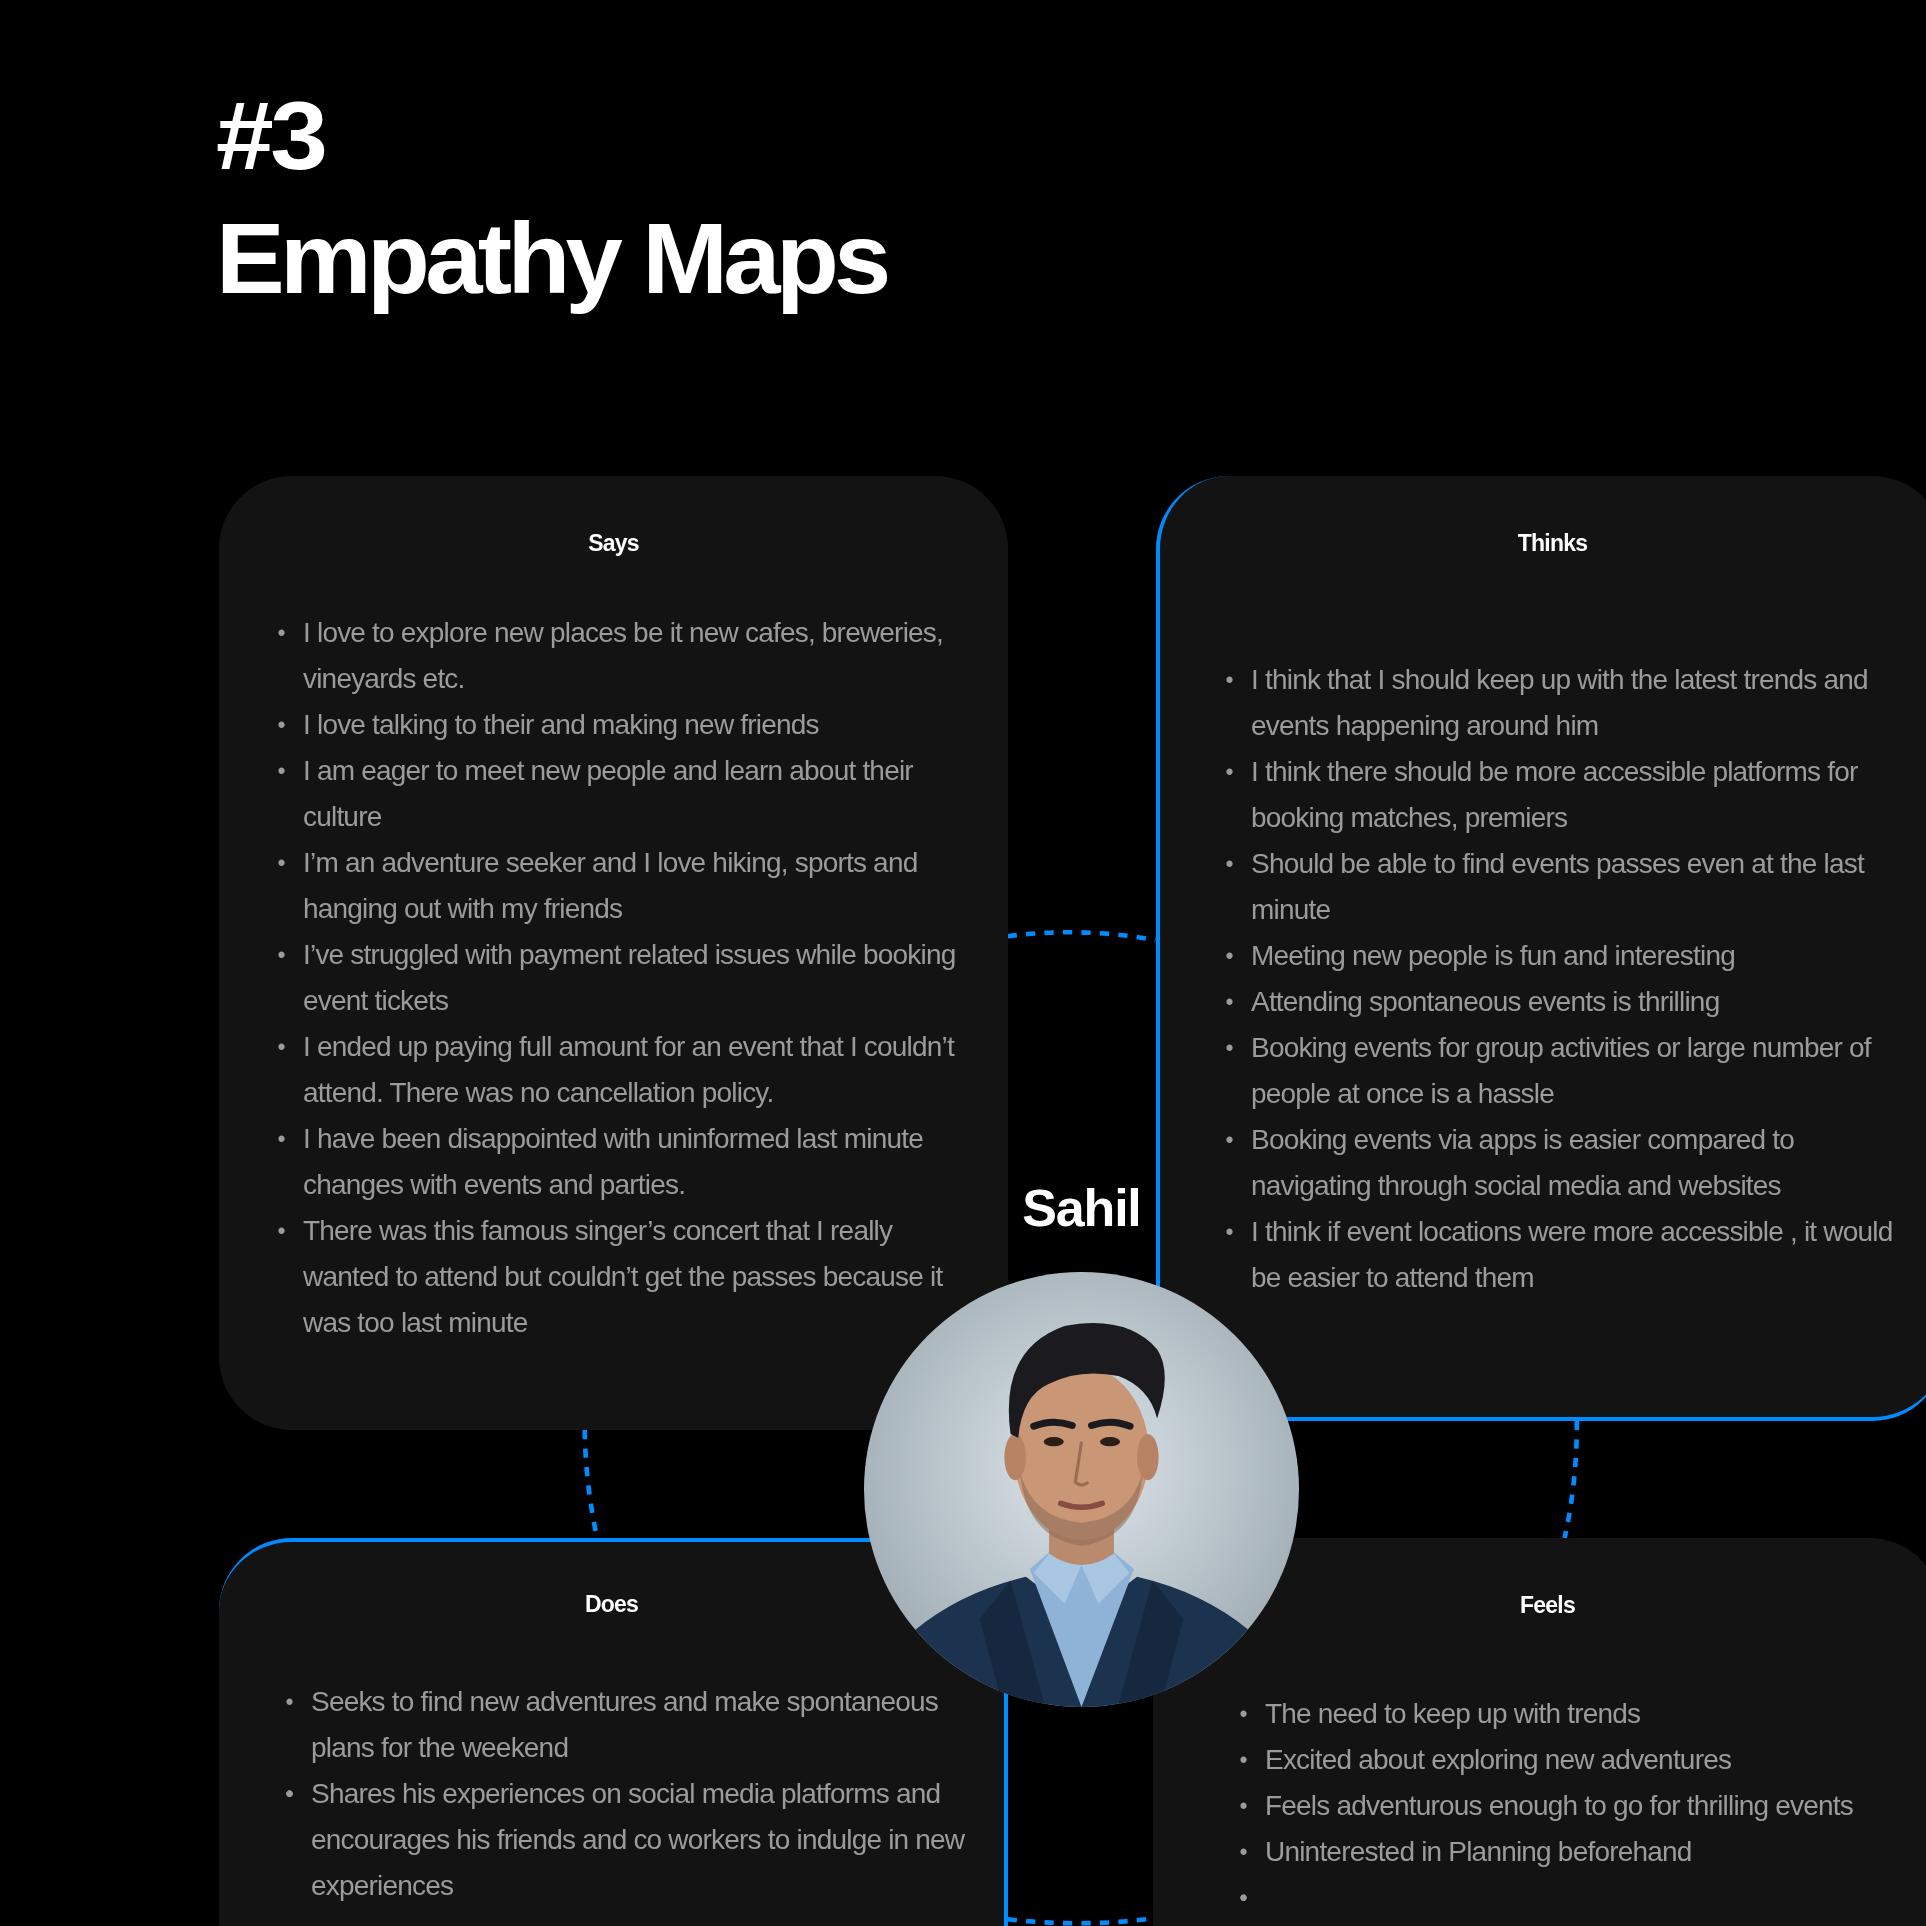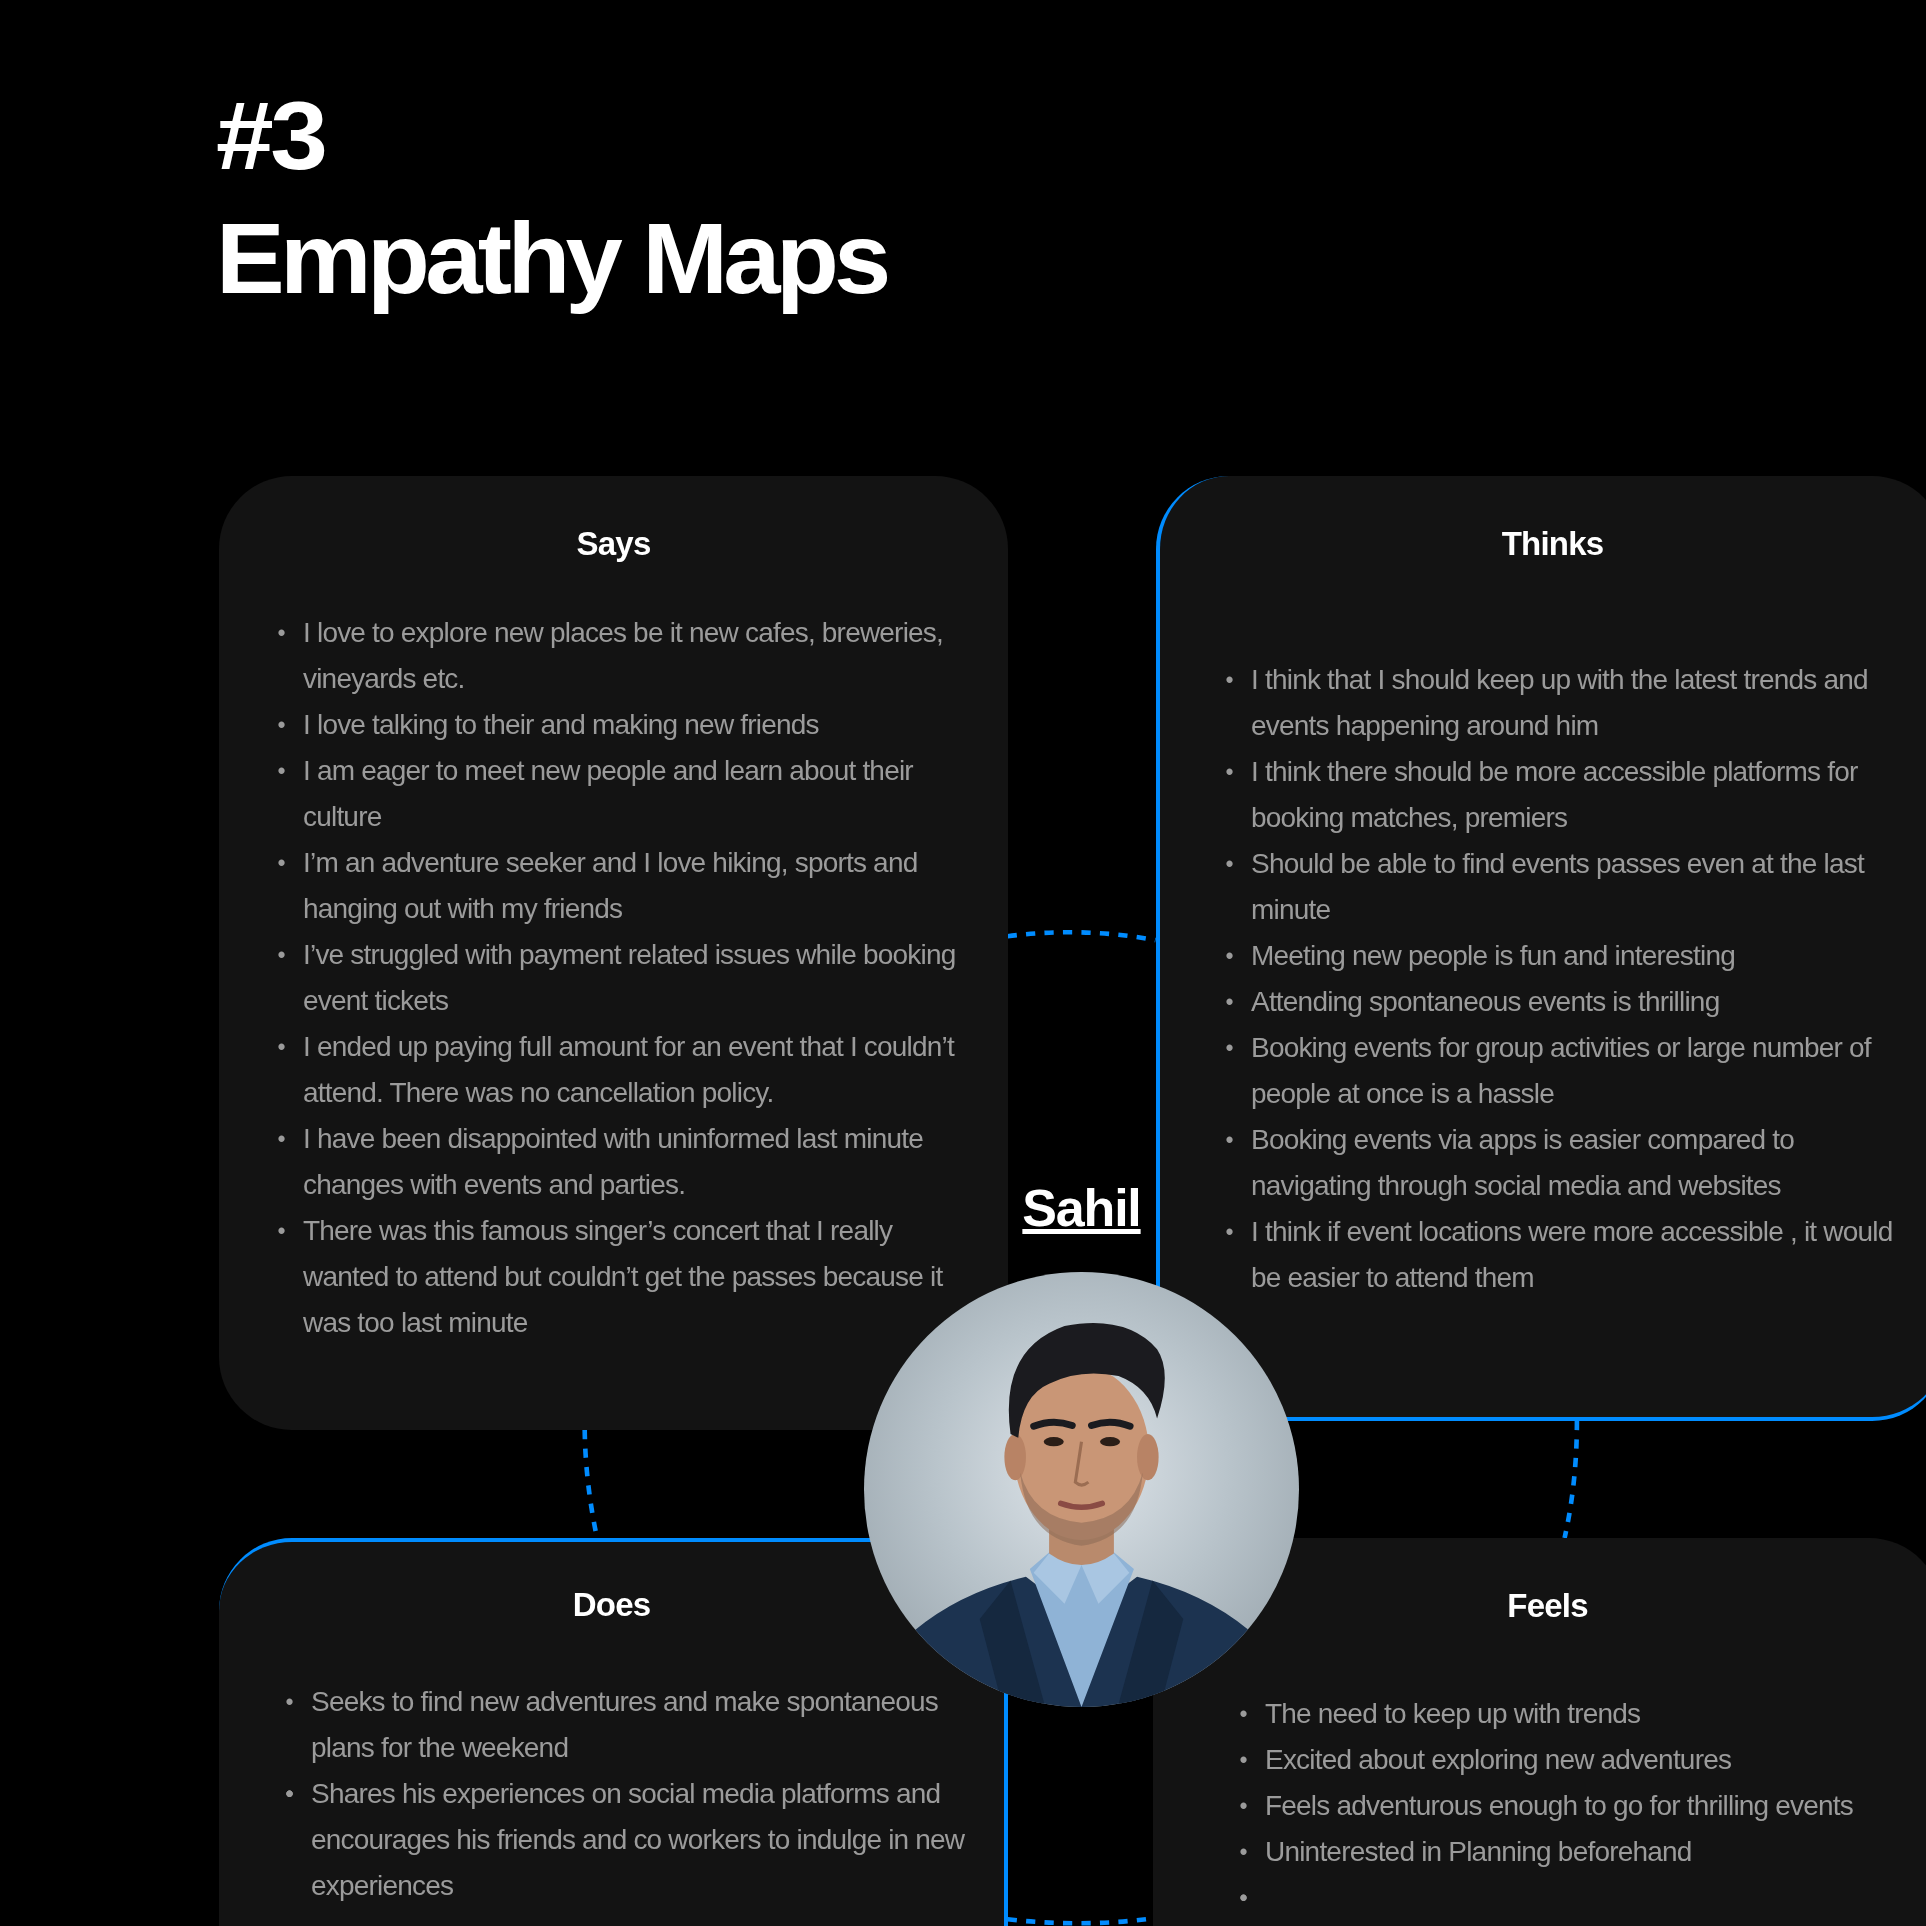--- a/index.html
+++ b/index.html
@@ -10,21 +10,21 @@
     transform-origin: left top;
   }
   .title-num { top: 88px; font-size: 96px; line-height: 96px; transform: scaleX(1.08); }
   .title-main { top: 208px; font-size: 101px; line-height: 101px; transform: scaleX(1.02); letter-spacing: -4.6px; }
 
   .card {
     position: absolute; background: #131313; border-radius: 73px; box-sizing: border-box;
   }
   .card-title {
     position: absolute; left: 0; right: 0; text-align: center; color: #fff;
-    font-weight: 700; font-size: 33px; line-height: 39px;
+    font-weight: 700; font-size: 23px; line-height: 39px;
     font-family: "Liberation Sans", sans-serif; letter-spacing: -0.8px;
   }
   .card ul {
     position: absolute; margin: 0; padding: 0; list-style: none;
     color: #9b9b9b; font-size: 28px; line-height: 46px;
     font-family: "Liberation Sans", sans-serif; letter-spacing: -0.8px;
   }
   .card li { position: relative; padding-left: 0; }
   .card li .bullet {
     position: absolute; left: -25.4px; top: 0; color: #9b9b9b; font-size: 23px;
@@ -49,21 +49,21 @@
 
   .connector { position: absolute; }
   .avatar {
     position: absolute; left: 864px; top: 1272px; width: 435px; height: 435px;
     border-radius: 50%; overflow: hidden;
     background: radial-gradient(circle at 50% 45%, #dfe5ea 0%, #b9c4cb 45%, #8e9aa2 100%);
   }
   .persona-name {
     position: absolute; left: 986px; width: 191px; top: 1179px; text-align: center;
     color: #fff; font-weight: 700; font-size: 52px; line-height: 58px;
-    font-family: "Liberation Sans", sans-serif; letter-spacing: -1.2px; text-decoration: underline;
+    font-family: "Liberation Sans", sans-serif; letter-spacing: -1.2px;
   }
 </style>
 </head>
 <body>
 
 <div class="title-num">#3</div>
 <div class="title-main">Empathy Maps</div>
 
 <svg class="connector" style="left:0;top:0;width:2157px;height:2515px;pointer-events:none;" width="2157" height="2515" viewBox="0 0 5600 6528">
   <g fill="none" stroke="#008cff" stroke-width="12" stroke-dasharray="24 24">

